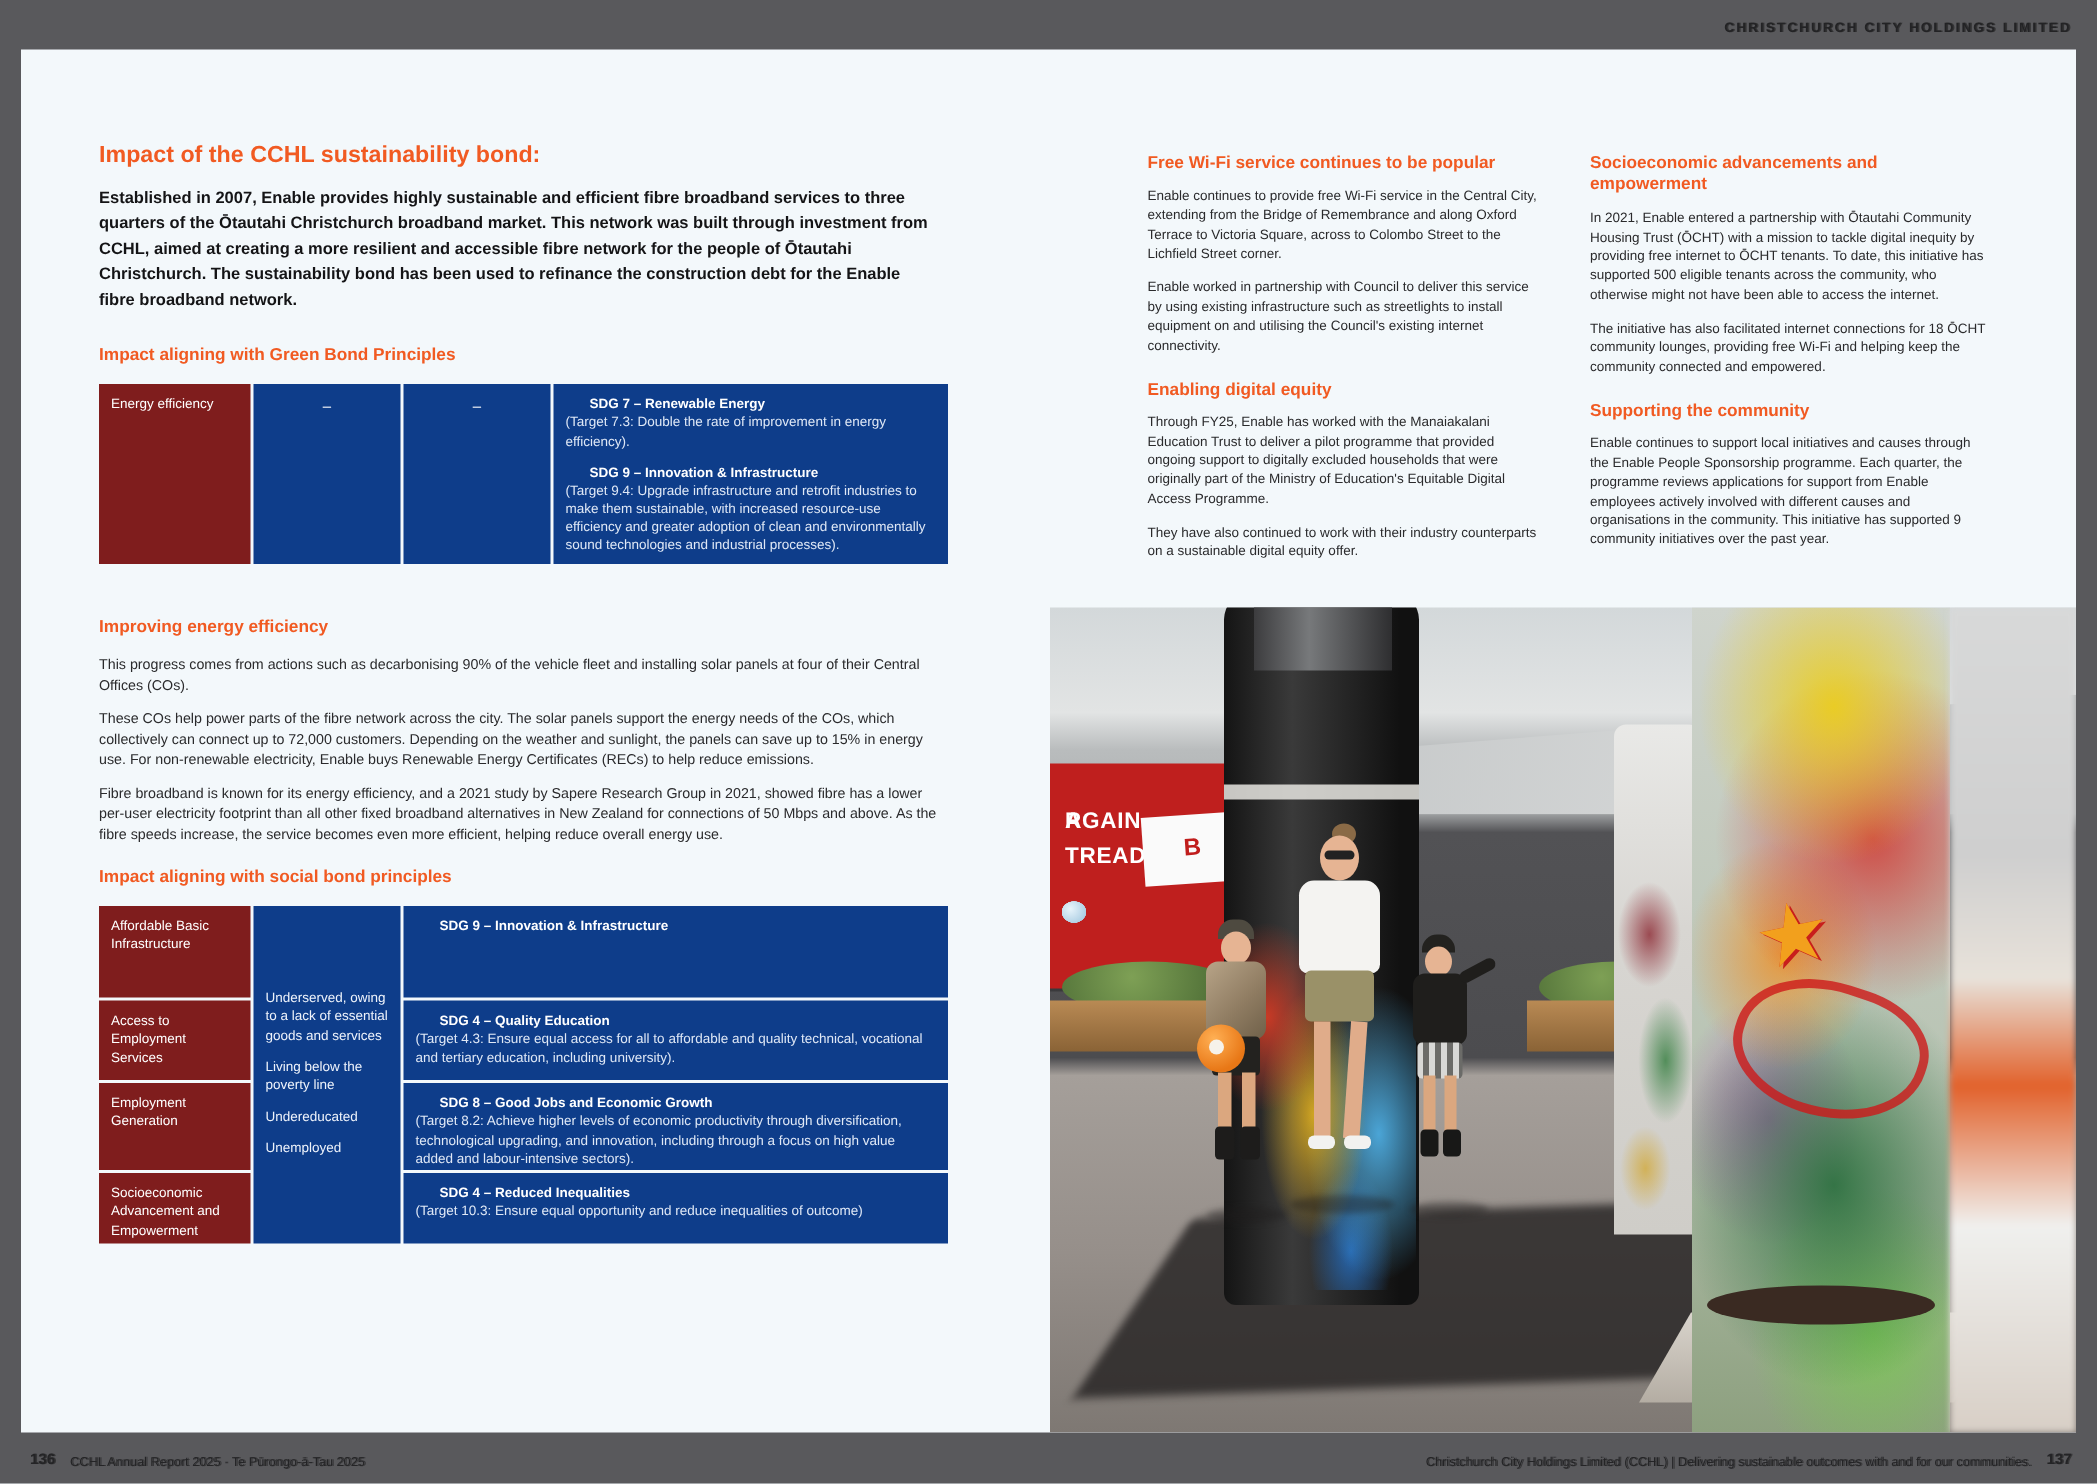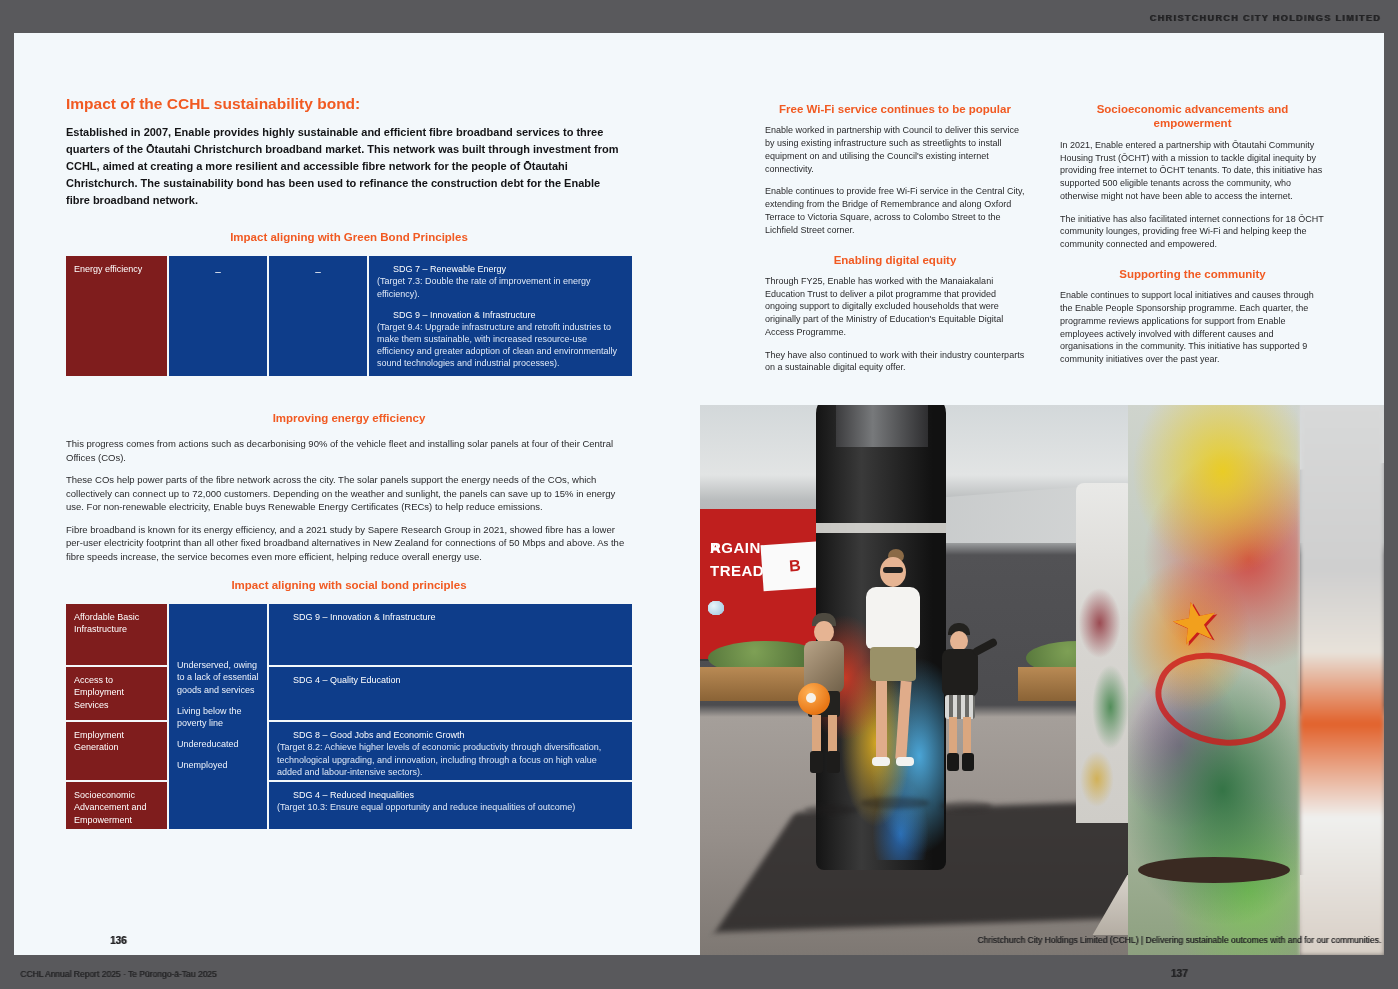--- a/index.html
+++ b/index.html
@@ -13,41 +13,41 @@
   }
   
   .frame-header-text {
     position:absolute; top:13px; right:17px;
     font-size:9px; font-weight:bold; letter-spacing:1.4px;
     color:#232325; text-shadow:1px 0 0 rgba(20,20,20,.55);
   }
   .frame-footer { position:absolute; bottom:10px; left:20px; right:17px;
     display:flex; justify-content:space-between; align-items:center;
     font-size:8.5px; color:#242426; text-shadow:1px 0 0 rgba(20,20,20,.5); }
-  .footer-left, .footer-right { display:flex; gap:23px; align-items:center;flex-direction:column; }
+  .footer-left, .footer-right { display:flex; gap:10px; align-items:center; }
   .page-num { font-size:10px; font-weight:bold; }
   
   .page {
     position:absolute; left:14px; top:33px; width:1370px; height:922px;
     background:#f3f8fb; overflow:hidden;
   }
   
   .left-col { position:absolute; left:52px; top:62px; width:566px; }
   .doc-title { color:#f15a22; font-size:15.5px; font-weight:bold; margin-bottom:11px; }
   .intro { font-size:11px; font-weight:bold; line-height:1.55; color:#141416; margin-bottom:22px; width:560px; }
-  .sec-head { color:#f15a22; font-size:11.5px; font-weight:bold; margin-bottom:13px;text-align:center; }
+  .sec-head { color:#f15a22; font-size:11.5px; font-weight:bold; margin-bottom:13px; }
   .body-p { font-size:9.5px; line-height:1.42; color:#2a2a2c; margin-bottom:9px; width:566px; }
   
   .gb-table { display:grid; grid-template-columns:101px 98px 98px 1fr; gap:2px; margin-bottom:36px; }
   .sb-table { display:grid; grid-template-columns:101px 98px 1fr; grid-template-rows:61px 53px 58px 47px; gap:2px; margin-top:3px; }
   .cell { padding:7px 8px; font-size:9px; line-height:1.35; }
   .cell-orange { background:#7f1d1d; color:#ffffff; }
   .cell-navy { background:#0e3d8a; color:#eef3fb; }
   .cell-dash { text-align:center; color:#ffffff; font-size:10px; padding-top:9px; }
-  .sdg-title { font-weight:normal; color:#ffffff;padding-left:16px; }
+  .sdg-title { font-weight:bold; color:#ffffff;padding-left:16px; }
   .sdg-detail { color:#dfe8f6; }
   .sdg-block + .sdg-block { margin-top:9px; }
   .mid-cell { grid-row:1 / span 4; }
   .mid-item { margin-bottom:9px; }
   
   .rcol { position:absolute; top:69px; }
   .rcol-a { left:751px; width:260px; }
   .rcol-b { left:1046px; width:265px; }
   .rcol .sec-head { margin-bottom:8px; line-height:1.25; }
   .rcol .body-p { width:100%; font-size:9px; margin-bottom:10px; }
@@ -190,36 +190,37 @@
         <div class="mid-item">Living below the poverty line</div>
         <div class="mid-item">Undereducated</div>
         <div class="mid-item">Unemployed</div>
       </div>
 
       <div class="cell cell-navy" style="grid-column:3;grid-row:1;">
         <div class="sdg-title">SDG 9 – Innovation &amp; Infrastructure</div>
       </div>
       <div class="cell cell-navy" style="grid-column:3;grid-row:2;">
         <div class="sdg-title">SDG 4 – Quality Education</div>
+        <div class="sdg-detail">(Target 4.3: Ensure equal access for all to affordable and quality technical, vocational and tertiary education, including university).</div>
       </div>
       <div class="cell cell-navy" style="grid-column:3;grid-row:3;">
         <div class="sdg-title">SDG 8 – Good Jobs and Economic Growth</div>
         <div class="sdg-detail">(Target 8.2: Achieve higher levels of economic productivity through diversification, technological upgrading, and innovation, including through a focus on high value added and labour-intensive sectors).</div>
       </div>
       <div class="cell cell-navy" style="grid-column:3;grid-row:4;">
         <div class="sdg-title">SDG 4 – Reduced Inequalities</div>
         <div class="sdg-detail">(Target 10.3: Ensure equal opportunity and reduce inequalities of outcome)</div>
       </div>
     </div>
   </div>
 
   <div class="rcol rcol-a">
     <div class="sec-head">Free Wi-Fi service continues to be popular</div>
+    <div class="body-p">Enable continues to provide free Wi-Fi service in the Central City, extending from the Bridge of Remembrance and along Oxford Terrace to Victoria Square, across to Colombo Street to the Lichfield Street corner.</div>
     <div class="body-p">Enable worked in partnership with Council to deliver this service by using existing infrastructure such as streetlights to install equipment on and utilising the Council's existing internet connectivity.</div>
-    <div class="body-p">Enable continues to provide free Wi-Fi service in the Central City, extending from the Bridge of Remembrance and along Oxford Terrace to Victoria Square, across to Colombo Street to the Lichfield Street corner.</div>
     <div class="sec-head gap-above">Enabling digital equity</div>
     <div class="body-p">Through FY25, Enable has worked with the Manaiakalani Education Trust to deliver a pilot programme that provided ongoing support to digitally excluded households that were originally part of the Ministry of Education's Equitable Digital Access Programme.</div>
     <div class="body-p">They have also continued to work with their industry counterparts on a sustainable digital equity offer.</div>
   </div>
 
   <div class="rcol rcol-b">
     <div class="sec-head">Socioeconomic advancements and empowerment</div>
     <div class="body-p">In 2021, Enable entered a partnership with Ōtautahi Community Housing Trust (ŌCHT) with a mission to tackle digital inequity by providing free internet to ŌCHT tenants. To date, this initiative has supported 500 eligible tenants across the community, who otherwise might not have been able to access the internet.</div>
     <div class="body-p">The initiative has also facilitated internet connections for 18 ŌCHT community lounges, providing free Wi-Fi and helping keep the community connected and empowered.</div>
     <div class="sec-head gap-above">Supporting the community</div>

